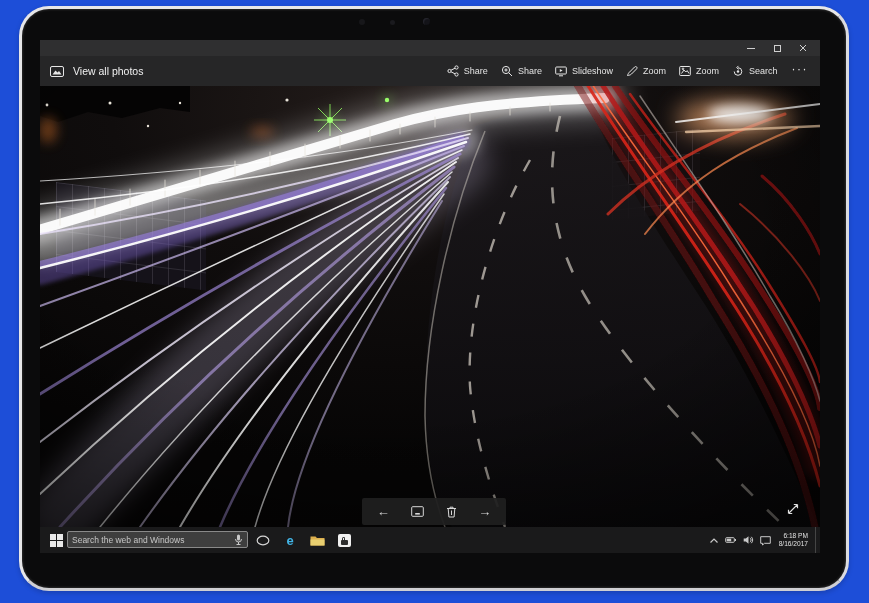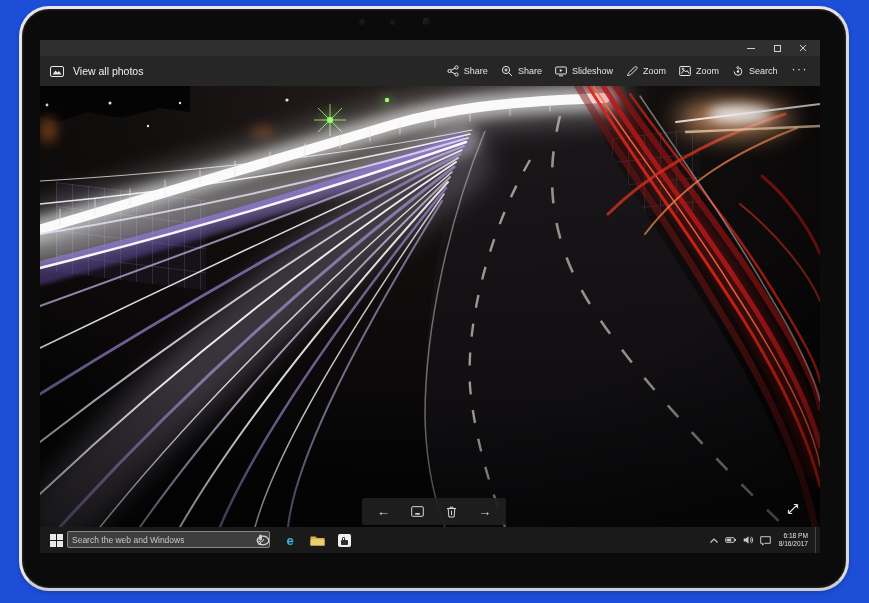--- a/index.html
+++ b/index.html
@@ -47,21 +47,21 @@
     position:absolute; left:322px; top:412px; width:136px; height:27px;
     background:rgba(31,31,32,0.92); border-radius:2px;
     display:flex; align-items:center; justify-content:space-around; padding:0 4px;
   }
   .navbtn { background:none; border:none; color:#d8d8d8; font-size:13px; line-height:1; padding:0; margin:0; display:flex; align-items:center; font-family:inherit; }
   .fsbtn { position:absolute; right:20px; bottom:8px; background:none; border:none; padding:0; margin:0; }
 
   
   .taskbar { position:relative; height:26px; background:#1a1a1b; }
   .start { position:absolute; left:5px; top:0; height:26px; width:22px; display:flex; align-items:center; justify-content:center; }
-  .searchbox { position:absolute; left:27px; top:4px; width:203px; height:17px; background:#3e3e3e; border:1px solid #898989; border-radius:2px; box-sizing:border-box; display:flex; align-items:center; }
+  .searchbox { position:absolute; left:27px; top:4px; width:181px; height:17px; background:#3e3e3e; border:1px solid #898989; border-radius:2px; box-sizing:border-box; display:flex; align-items:center; }
   .searchbox input { flex:1; min-width:0; background:transparent; border:none; outline:none; color:#dddddd; font-size:8.5px; padding:0 4px; font-family:inherit; height:100%; }
   .searchbox input::placeholder { color:#c6c6c6; opacity:1; }
   .mic { margin-right:4px; flex-shrink:0; }
   .task-icons { position:absolute; left:214px; top:0; height:26px; display:flex; align-items:center; gap:9px; }
   .appbtn { width:18px; height:26px; display:flex; align-items:center; justify-content:center; }
   .edge { font-size:13px; font-weight:bold; color:#41b4e6; line-height:1; }
   .store { width:13px; height:13px; background:#f0f0f0; border-radius:2px; display:flex; align-items:flex-end; justify-content:center; padding-bottom:2px; box-sizing:border-box; }
   .bag { width:7px; height:5px; background:#2e2e2e; border-radius:1px; position:relative; }
   .bag::before { content:""; position:absolute; top:-3px; left:1.5px; width:3px; height:3px; border:1px solid #2e2e2e; border-bottom:none; border-radius:2px 2px 0 0; box-sizing:border-box; }
   .tray { position:absolute; right:1px; top:0; height:26px; display:flex; align-items:center; gap:6px; }

